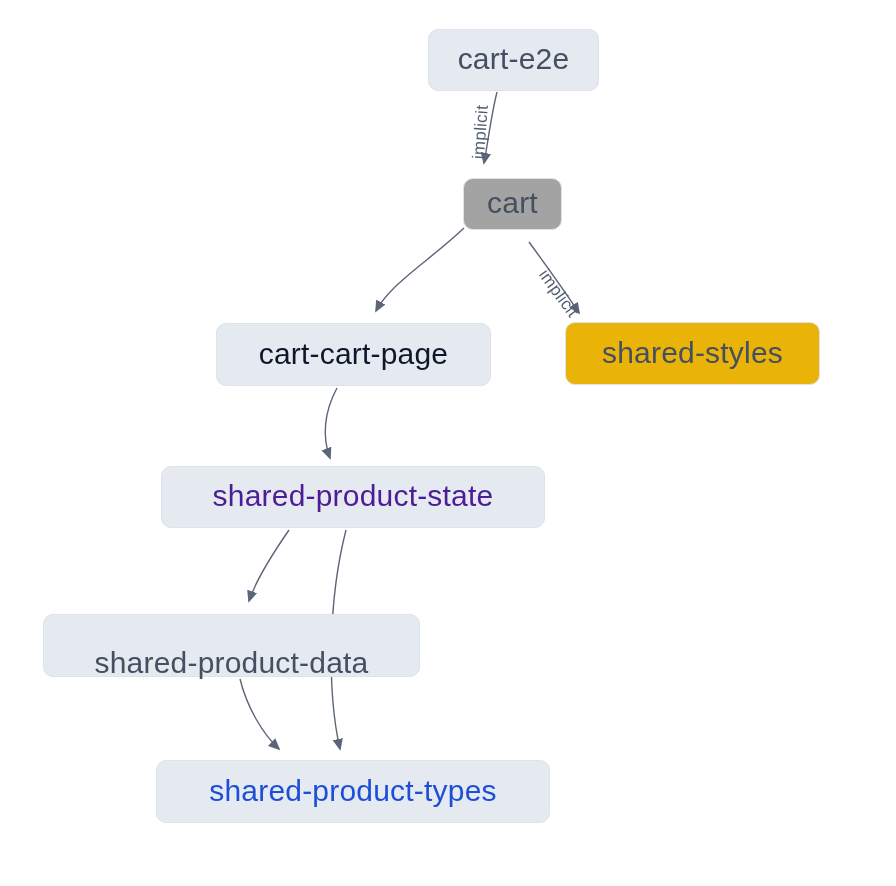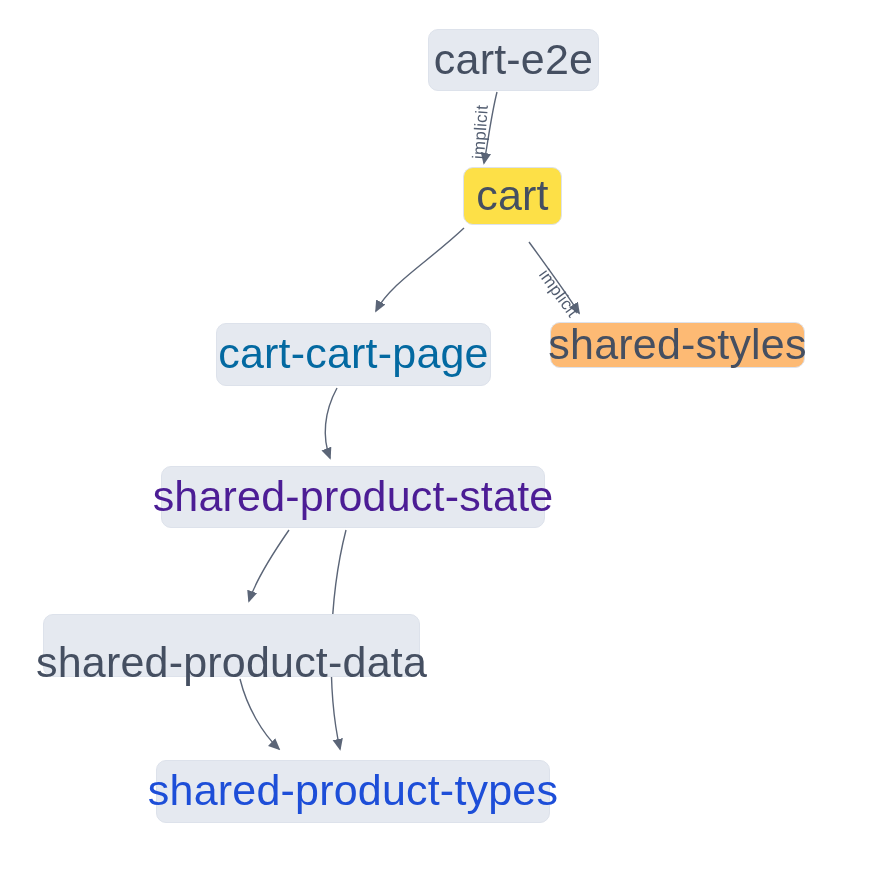--- a/index.html
+++ b/index.html
@@ -38,21 +38,21 @@
     position: absolute;
     display: flex;
     align-items: center;
     justify-content: center;
     border-radius: 10px;
     box-sizing: border-box;
     cursor: pointer;
     pointer-events: auto;
   }
   .node-label {
-    font-size: 43px;
+    font-size: 30px;
     font-weight: 400;
     letter-spacing: 0.2px;
     white-space: nowrap;
     line-height: 1;
     padding-bottom: 2px;
   }
   .edge-path {
     cursor: pointer;
   }
   .edge-label {
@@ -79,27 +79,27 @@
         <path d="M 337 388 C 324 412 322 437 330 458" fill="none" stroke="#5b6577" stroke-width="1.4" marker-end="url(#arrow)" class="edge-path"></path>
         <path d="M 289 530 C 271 556 256 580 249 601" fill="none" stroke="#5b6577" stroke-width="1.4" marker-end="url(#arrow)" class="edge-path"></path>
         <path d="M 346 530 C 328 600 327 692 340 749" fill="none" stroke="#5b6577" stroke-width="1.4" marker-end="url(#arrow)" class="edge-path"></path>
         <path d="M 240 679 C 247 707 262 733 279 749" fill="none" stroke="#5b6577" stroke-width="1.4" marker-end="url(#arrow)" class="edge-path"></path>
       </g>
   </svg>
   <div id="nodes-layer">
       <div class="node" style="left: 428px; top: 29px; width: 171px; height: 62px; background: rgb(229, 233, 240); border: 1px solid rgb(221, 226, 235);">
         <span class="node-label" style="color: rgb(69, 79, 97);">cart-e2e</span>
       </div>
-      <div class="node" style="left: 463px; top: 167px; width: 99px; height: 58px; background: #fde047; border: 1px solid rgb(221, 226, 235);">
+      <div class="node" style="left: 463px; top: 178px; width: 99px; height: 52px; background: #a3a3a3; border: 1px solid rgb(221, 226, 235);">
         <span class="node-label" style="color: rgb(69, 79, 97);">cart</span>
       </div>
       <div class="node" style="left: 216px; top: 323px; width: 275px; height: 63px; background: rgb(229, 233, 240); border: 1px solid rgb(221, 226, 235);">
-        <span class="node-label" style="color: #0369a1;">cart-cart-page</span>
+        <span class="node-label" style="color: #0f172a;">cart-cart-page</span>
       </div>
-      <div class="node" style="left: 550px; top: 322px; width: 255px; height: 46px; background: #fdba74; border: 1px solid rgb(221, 226, 235);">
+      <div class="node" style="left: 565px; top: 322px; width: 255px; height: 63px; background: #eab308; border: 1px solid rgb(221, 226, 235);">
         <span class="node-label" style="color: rgb(69, 79, 97);">shared-styles</span>
       </div>
       <div class="node" style="left: 161px; top: 466px; width: 384px; height: 62px; background: rgb(229, 233, 240); border: 1px solid rgb(221, 226, 235);">
         <span class="node-label" style="color: #4c1d95;">shared-product-state</span>
       </div>
       <div class="node" style="left: 43px; top: 614px; width: 377px; height: 63px; background: rgb(229, 233, 240); border: 1px solid rgb(221, 226, 235);">
         <span class="node-label" style="color: rgb(69, 79, 97); margin-top: 36px;">shared-product-data</span>
       </div>
       <div class="node" style="left: 156px; top: 760px; width: 394px; height: 63px; background: rgb(229, 233, 240); border: 1px solid rgb(221, 226, 235);">
         <span class="node-label" style="color: #1d4ed8;">shared-product-types</span>

